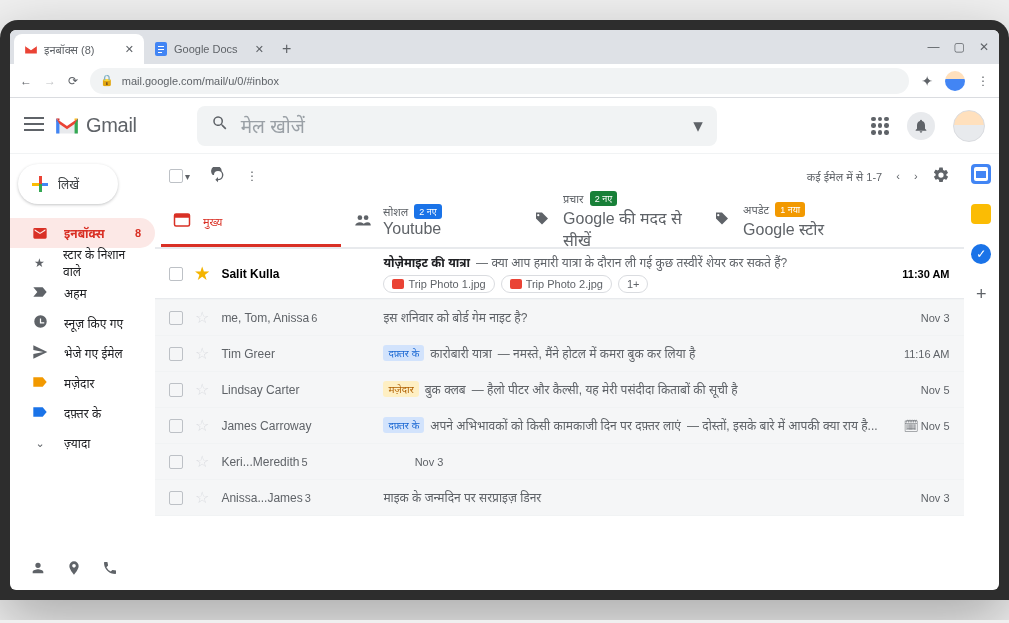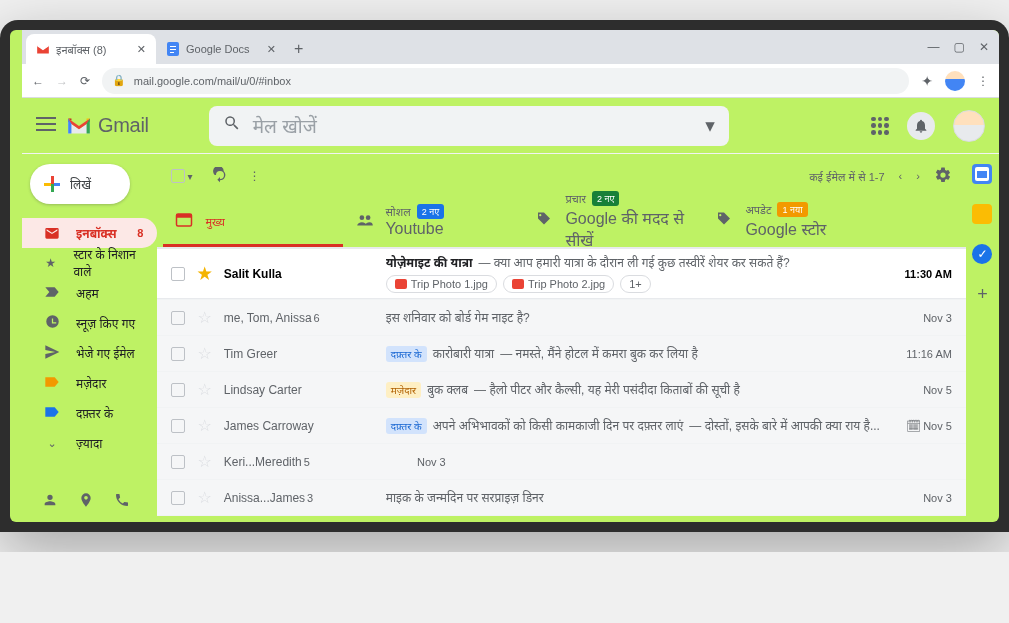--- a/index.html
+++ b/index.html
@@ -13,27 +13,26 @@
     }
     .laptop {
       width: 1009px;
       background: #2d2d2d;
       border-radius: 18px 18px 0 0;
       padding: 10px;
       box-shadow: 0 20px 60px rgba(0,0,0,0.3);
     }
     .screen {
       width: 100%;
-      height: 492px;
-      background: #bef264;
+      height: 560px;
+      background: #ffffff;
       border-radius: 6px;
       overflow: hidden;
       display: flex;
       flex-direction: column;
-      padding-left: 12px;
     }
     
     .tabbar {
       height: 34px;
       background: #dee1e6;
       display: flex;
       align-items: flex-end;
       padding-left: 4px;
     }
     .tab {
@@ -240,21 +239,21 @@
       gap: 12px;
       cursor: pointer;
     }
     .email-row.unread { background: #fff; font-weight: bold; box-shadow: inset 0 -1px 0 #e8eaed, inset 0 1px 0 #e8eaed; }
     .email-row.read { background: #f5f6f7; color: #5f6368; font-weight: normal; }
     .star { color: #dadce0; font-size: 16px; cursor: pointer; }
     .star.on { color: #f4b400; }
     .sender { width: 150px; flex-shrink: 0; }
     .sender .count { color: #5f6368; font-weight: normal; font-size: 11px; margin-left: 2px; }
     .content { flex: 1; display: flex; flex-direction: column; gap: 4px; overflow: hidden; }
-    .subject-line { display: flex; align-items: center; gap: 6px; white-space: nowrap; overflow: hidden; }
+    .subject-line { display: flex; align-items: flex-start; gap: 6px; white-space: nowrap; overflow: hidden; }
     .label-chip { font-size: 10px; padding: 1px 5px; border-radius: 3px; font-weight: normal; }
     .label-chip.blue { background: #d2e3fc; color: #1967d2; }
     .label-chip.yellow { background: #feefc3; color: #b06000; }
     .snippet { color: #5f6368; font-weight: normal; }
     .attachments { display: flex; gap: 6px; }
     .attach-chip {
       border: 1px solid #dadce0; border-radius: 12px;
       padding: 2px 8px; font-size: 11px; color: #5f6368; font-weight: normal;
       display: flex; align-items: center; gap: 4px;
     }

